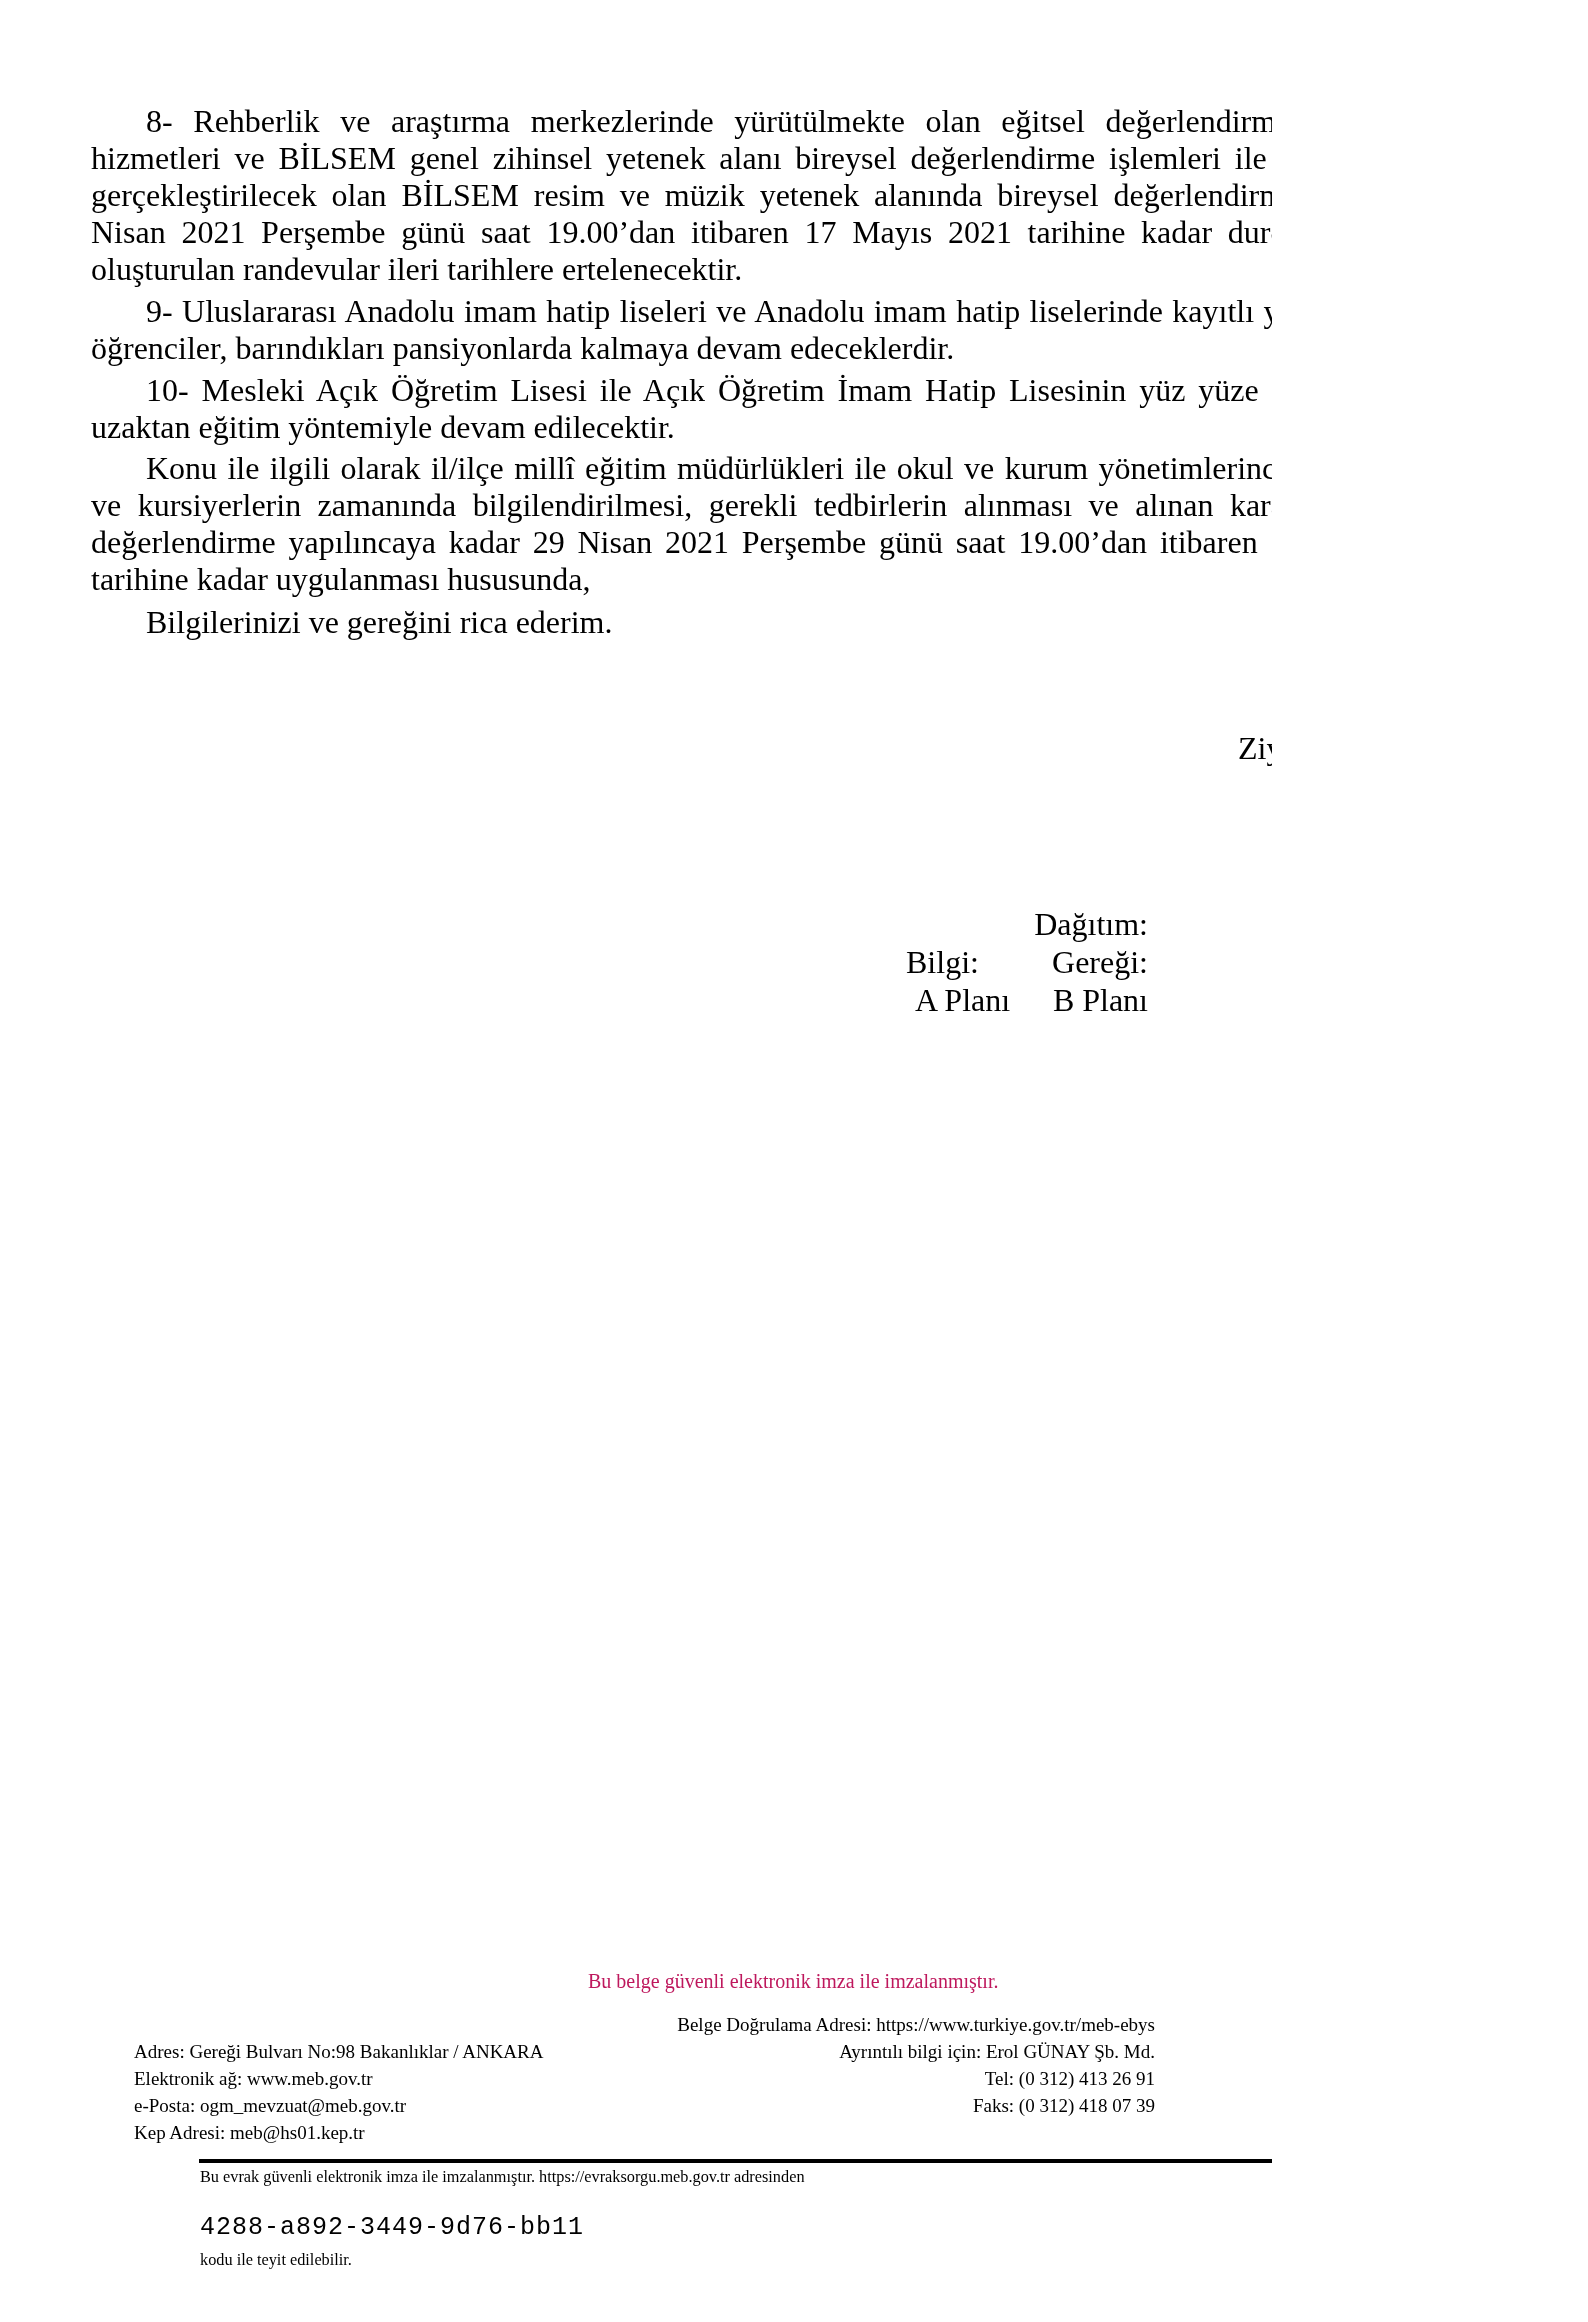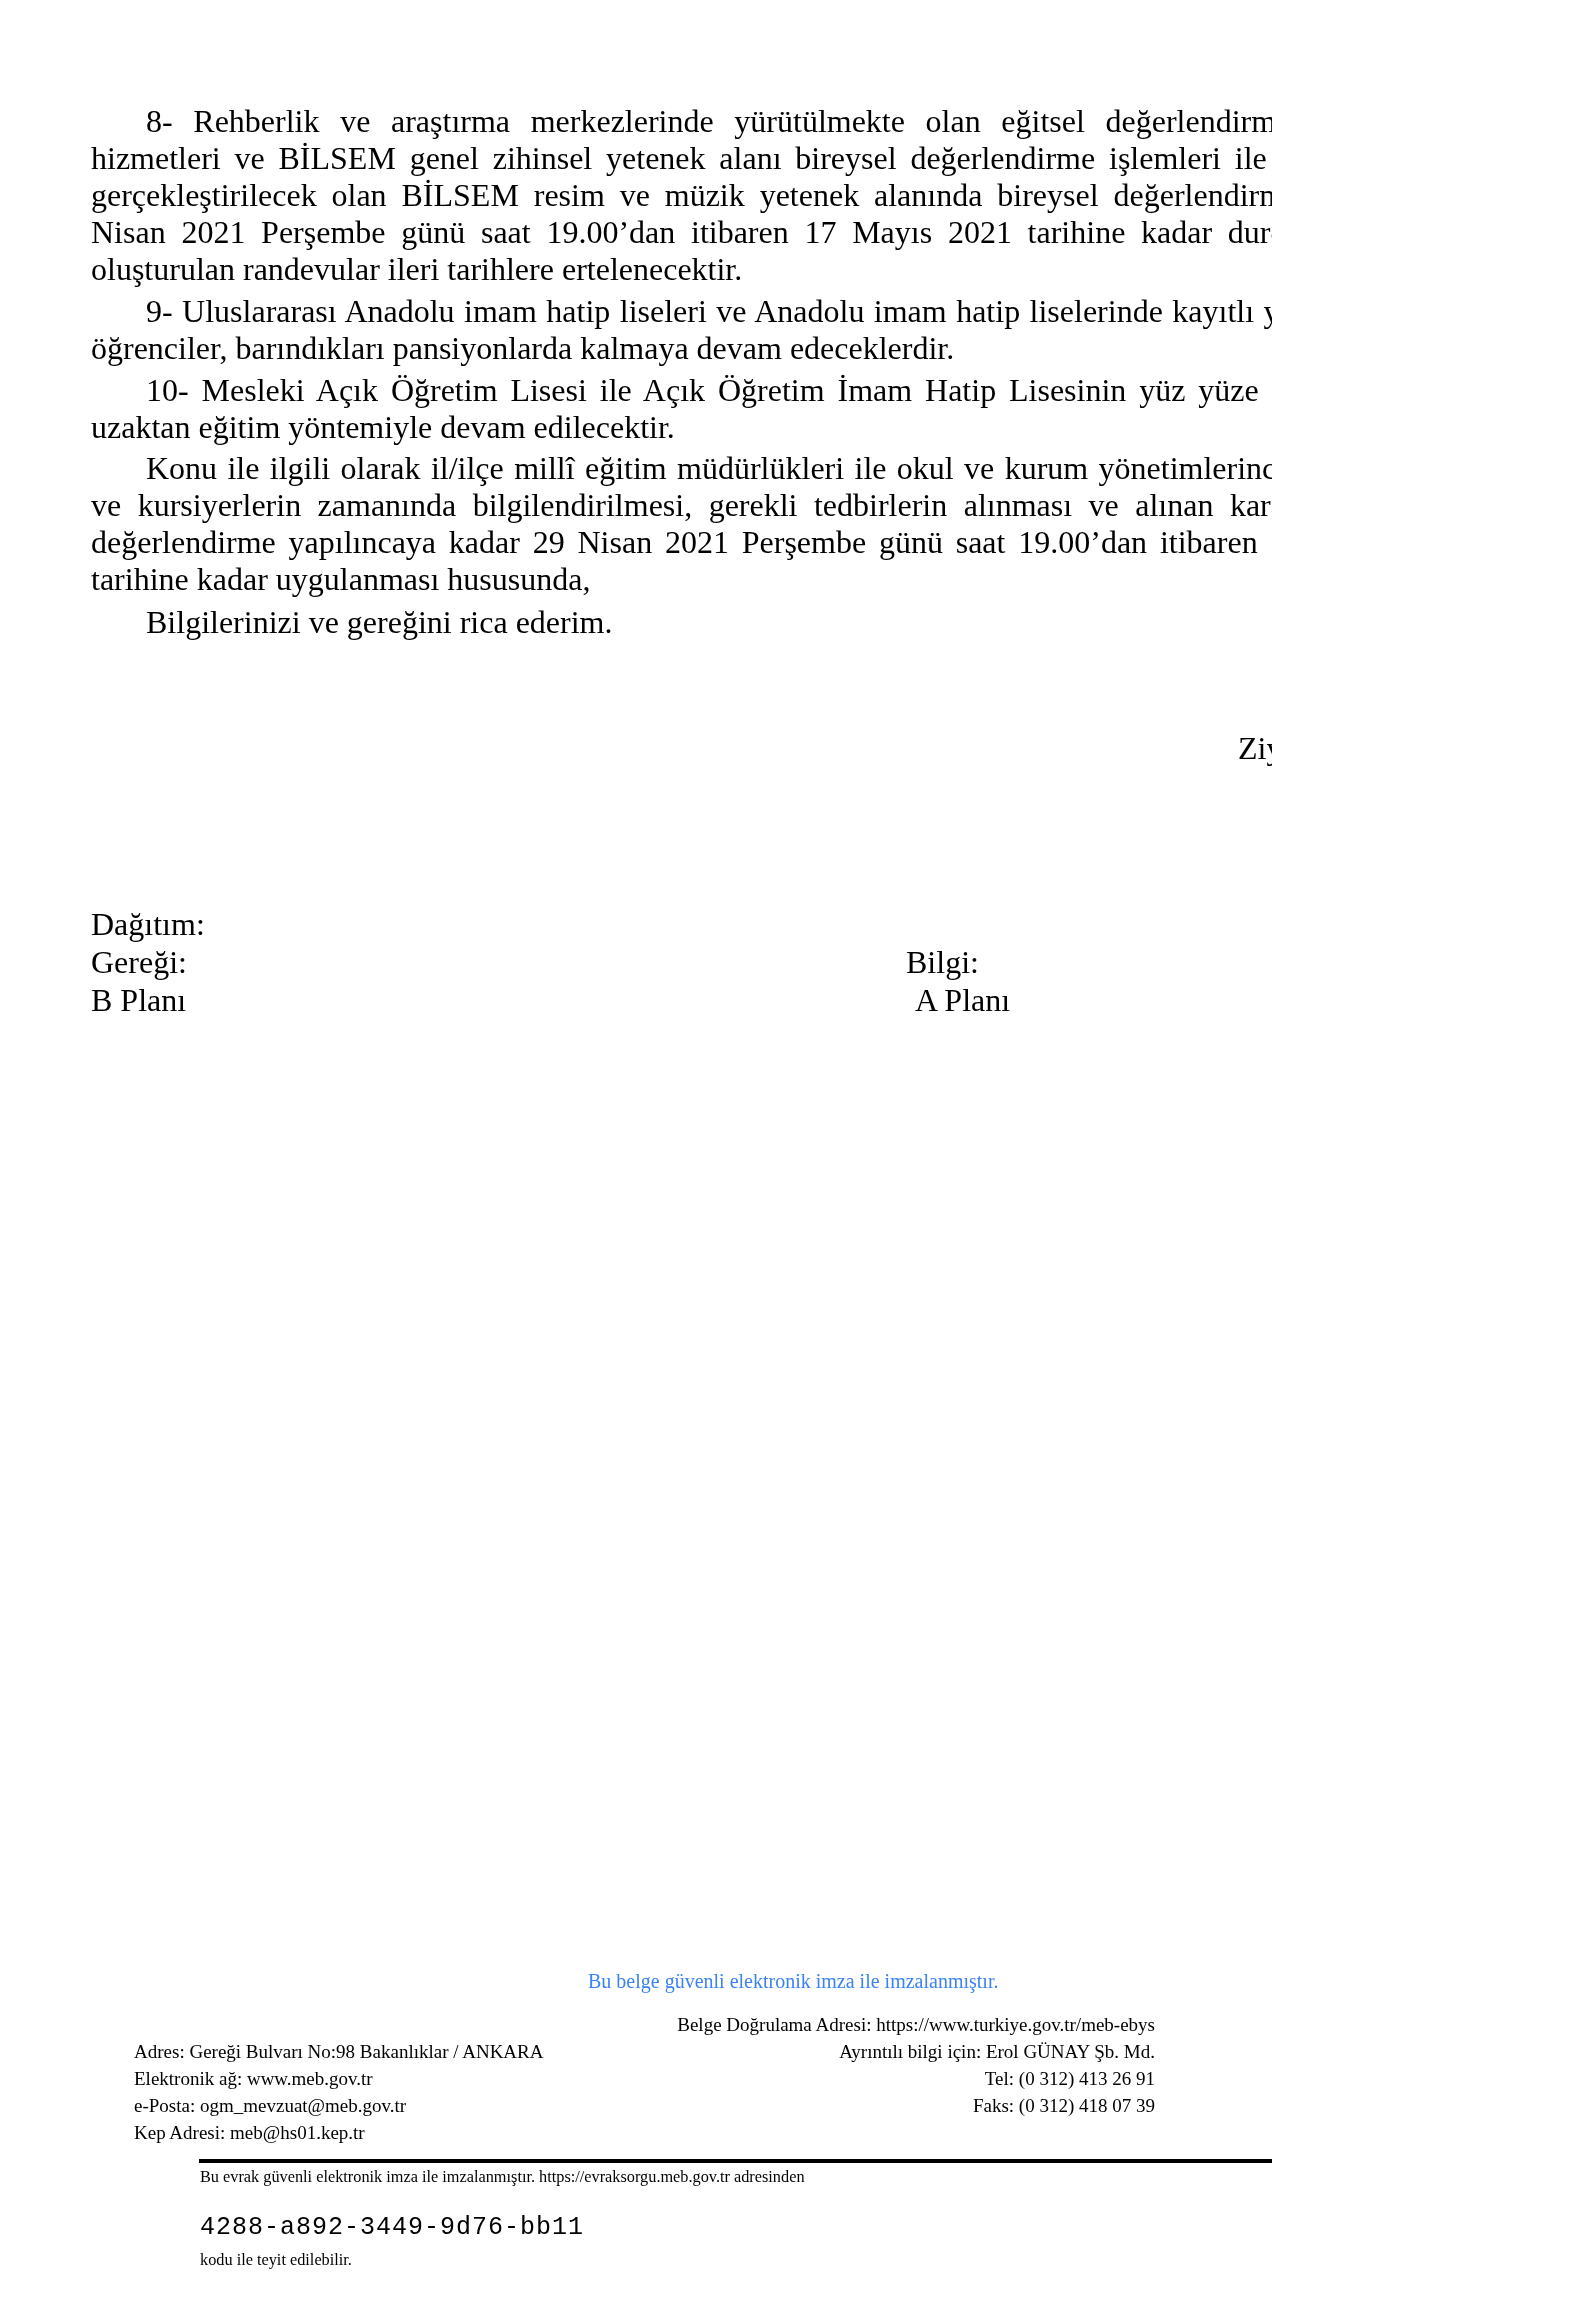--- a/index.html
+++ b/index.html
@@ -44,20 +44,21 @@
   }
 
   
   .distribution {
     position: absolute;
     left: 91px;
     top: 905px;
     width: 1057px;
     font-size: 32px;
     line-height: 38px;
+    text-align: right;
   }
   .dist-row { position: relative; height: 38px; }
   .dist-right { position: absolute; top: 0; }
   .bilgi-label { left: 815px; }
   .bilgi-value { left: 824px; }
 
   
   .esign-notice {
     position: absolute;
     left: 588px;
@@ -134,21 +135,21 @@
     <div class="dist-row">
       <span>Gereği:</span>
       <span class="dist-right bilgi-label">Bilgi:</span>
     </div>
     <div class="dist-row">
       <span>B Planı</span>
       <span class="dist-right bilgi-value">A Planı</span>
     </div>
   </div>
 
-  <div class="esign-notice" id="esign-notice" style="color: #3b82f6;">Bu belge güvenli elektronik imza ile imzalanmıştır.</div>
+  <div class="esign-notice" id="esign-notice" style="color: #be185d;">Bu belge güvenli elektronik imza ile imzalanmıştır.</div>
 
   <div class="footer-left">
     <div>Adres: Gereği Bulvarı No:98 Bakanlıklar / ANKARA</div>
     <div>Elektronik ağ: www.meb.gov.tr</div>
     <div>e-Posta: ogm_mevzuat@meb.gov.tr</div>
     <div>Kep Adresi: meb@hs01.kep.tr</div>
   </div>
 
   <div class="footer-right">
     <div>Belge Doğrulama Adresi: https://www.turkiye.gov.tr/meb-ebys</div>

